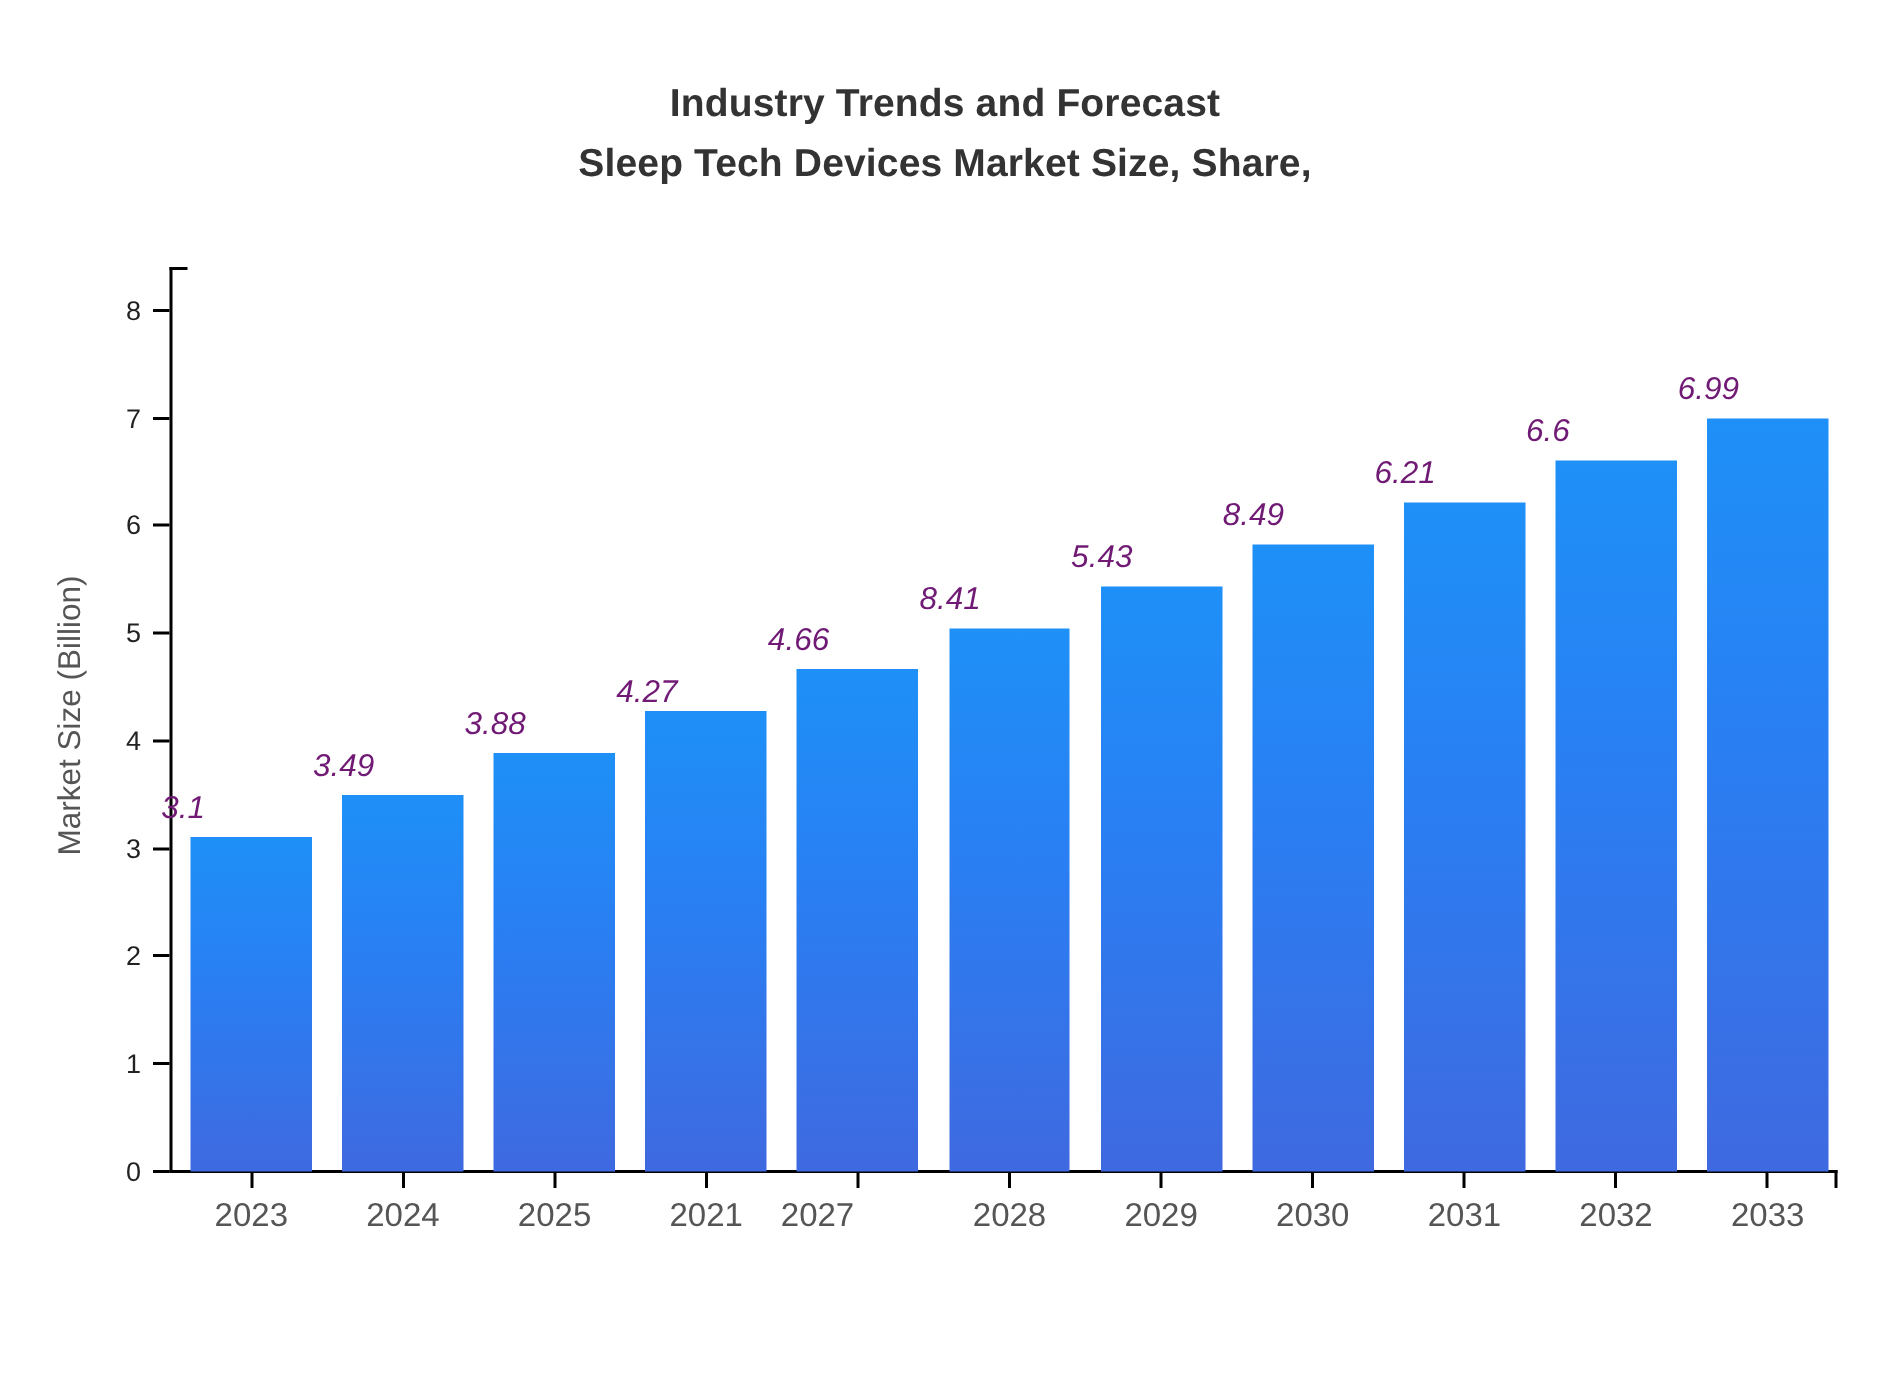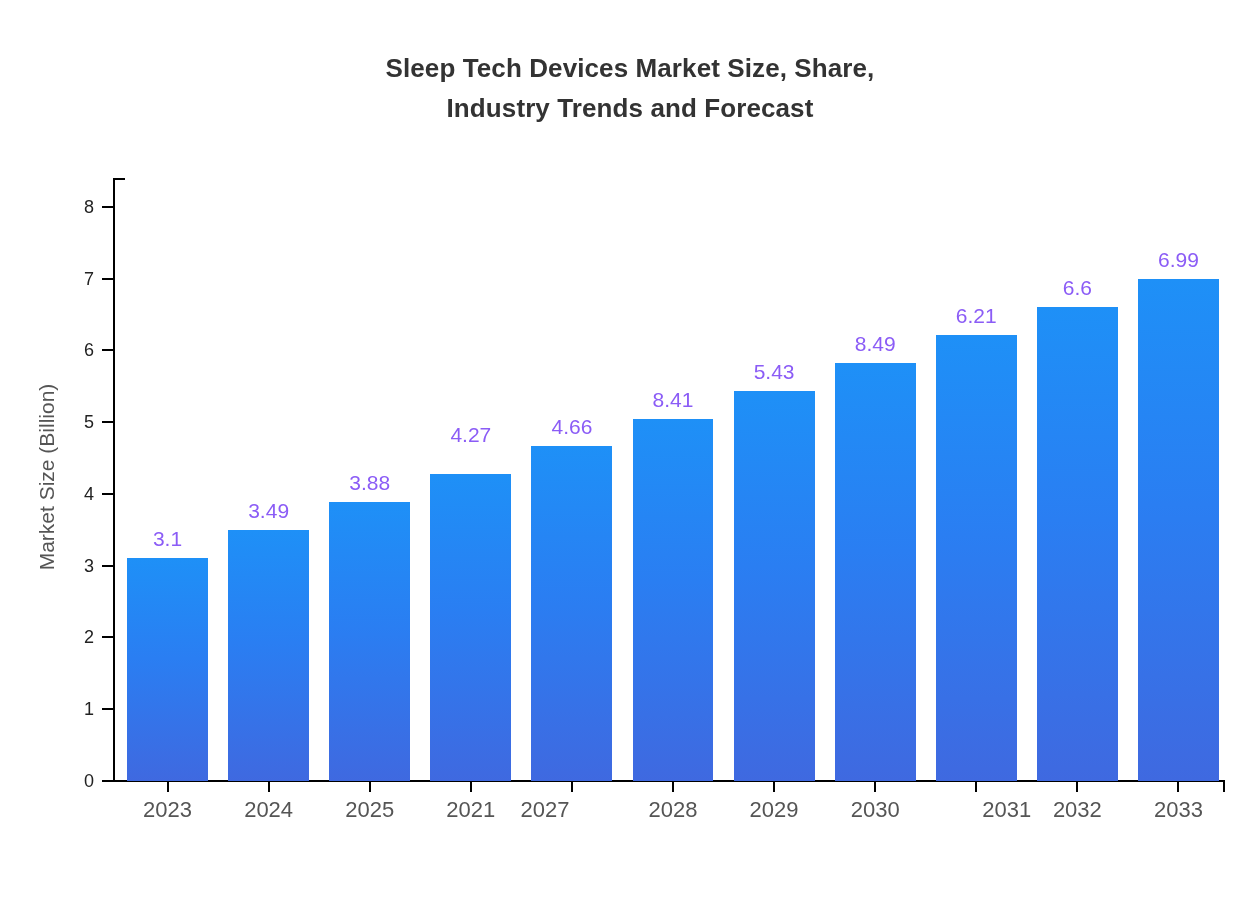--- a/index.html
+++ b/index.html
@@ -128,45 +128,45 @@
     line-height: 30px;
   }
 
   .bar {
     position: absolute;
     background: linear-gradient(to bottom, #1e90f7 0%, #2a7ef2 45%, #3f69e0 100%);
   }
   .bar-value {
     position: absolute;
     width: 120px;
-    text-align: center;
     font-size: 21px;
-    color: #8b5cf6;
+    color: #701a75;
     line-height: 26px;
+    font-style: italic;
   }
 
   
   #source-note {
     position: absolute;
     left: 0;
     top: 876px;
     width: 1260px;
     text-align: center;
     font-size: 19px;
     color: #555555;
   }
 </style>
 </head>
 <body>
 
 <div id="figure">
 
   <div id="chart-title">
+    <span class="line">Industry Trends and Forecast</span>
     <span class="line">Sleep Tech Devices Market Size, Share,</span>
-    <span class="line">Industry Trends and Forecast</span>
   </div>
 
   <div id="ylabel">Market Size (Billion)</div>
 
   <div id="yspine"></div>
   <div id="yspine-cap"></div>
   <div id="xspine"></div>
   <div id="xspine-cap"></div>
 
   <div id="yticks-layer">
@@ -218,35 +218,35 @@
       <div class="xtick-label" style="left: 415.818px;">2021</div>
       <div class="xtick-mark" style="left: 570.909px;"></div>
       <div class="xtick-label" style="left: 490px;">2027</div>
       <div class="xtick-mark" style="left: 672px;"></div>
       <div class="xtick-label" style="left: 618px; text-align: center;">2028</div>
       <div class="xtick-mark" style="left: 773.091px;"></div>
       <div class="xtick-label" style="left: 719.091px;">2029</div>
       <div class="xtick-mark" style="left: 874.182px;"></div>
       <div class="xtick-label" style="left: 820.182px;">2030</div>
       <div class="xtick-mark" style="left: 975.273px;"></div>
-      <div class="xtick-label" style="left: 921.273px; text-align: right;">2031</div>
+      <div class="xtick-label" style="left: 921.273px;">2031</div>
       <div class="xtick-mark" style="left: 1076.36px;"></div>
       <div class="xtick-label" style="left: 1022.36px;">2032</div>
       <div class="xtick-mark" style="left: 1177.45px;"></div>
       <div class="xtick-label" style="left: 1123.45px;">2033</div>
     </div>
   <div id="bars-layer">
       <div class="bar" style="left: 127.109px; top: 558.464px; width: 80.8727px; height: 222.536px;"></div>
       <div class="bar-value" style="left: 107.545px; top: 526.464px;">3.1</div>
       <div class="bar" style="left: 228.2px; top: 530.468px; width: 80.8727px; height: 250.532px;"></div>
       <div class="bar-value" style="left: 208.636px; top: 498.468px;">3.49</div>
       <div class="bar" style="left: 329.291px; top: 502.471px; width: 80.8727px; height: 278.529px;"></div>
       <div class="bar-value" style="left: 309.727px; top: 470.471px;">3.88</div>
       <div class="bar" style="left: 430.382px; top: 474.475px; width: 80.8727px; height: 306.525px;"></div>
-      <div class="bar-value" style="left: 410.818px; top: 422px;">4.27</div>
+      <div class="bar-value" style="left: 410.818px; top: 449px;">4.27</div>
       <div class="bar" style="left: 531.473px; top: 446.479px; width: 80.8727px; height: 334.521px;"></div>
       <div class="bar-value" style="left: 511.909px; top: 414px;">4.66</div>
       <div class="bar" style="left: 632.564px; top: 419.2px; width: 80.8727px; height: 361.8px;"></div>
       <div class="bar-value" style="left: 613px; top: 387.2px;">8.41</div>
       <div class="bar" style="left: 733.655px; top: 391.204px; width: 80.8727px; height: 389.796px;"></div>
       <div class="bar-value" style="left: 714.091px; top: 359.204px;">5.43</div>
       <div class="bar" style="left: 834.745px; top: 363.207px; width: 80.8727px; height: 417.793px;"></div>
       <div class="bar-value" style="left: 815.182px; top: 331.207px;">8.49</div>
       <div class="bar" style="left: 935.836px; top: 335.211px; width: 80.8727px; height: 445.789px;"></div>
       <div class="bar-value" style="left: 916.273px; top: 303.211px;">6.21</div>

